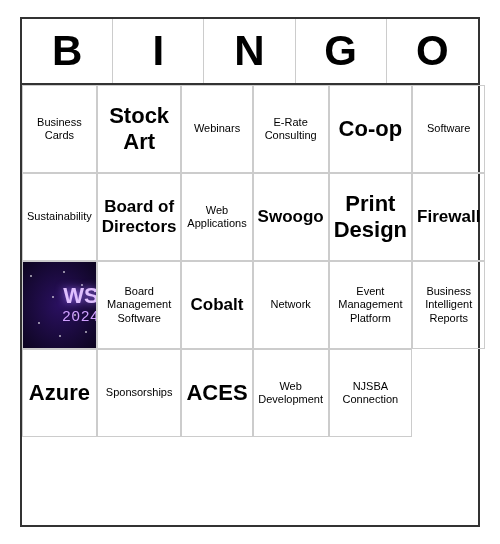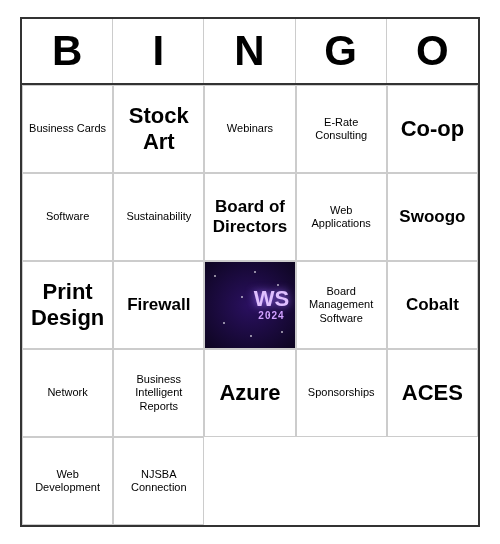--- a/index.html
+++ b/index.html
@@ -25,21 +25,21 @@
       text-align: center;
       font-size: 42px;
       font-weight: bold;
       padding: 8px 0;
       border-right: 1px solid #ccc;
       color: #000;
     }
     .bingo-letter:last-child { border-right: none; }
     .bingo-grid {
       display: grid;
-      grid-template-columns: repeat(5, 1fr);
+      grid-template-columns: repeat(6, 1fr);
       grid-template-rows: repeat(5, 88px);
     }
     .bingo-cell {
       border: 1px solid #ccc;
       display: flex;
       align-items: center;
       justify-content: center;
       text-align: center;
       padding: 4px;
       font-size: 12px;
@@ -82,22 +82,22 @@
       margin-left: 43px;
     }
     .ws-logo {
       font-size: 22px;
       font-weight: 900;
       color: #e0c0ff;
       text-shadow: 0 0 8px #a070ff;
       line-height: 1;
     }
     .ws-year {
-      font-size: 10px;
-      font-weight: bold;
+      font-size: 15px;
+      font-weight: normal;
       color: #d0a0ff;
       letter-spacing: 1px;
     }
     .star-bg {
       position: absolute;
       top: 0; left: 0; right: 0; bottom: 0;
       overflow: hidden;
     }
     .star {
       position: absolute;
@@ -177,20 +177,23 @@
       <div class="bingo-cell small-text">
         <span>Board Management Software</span>
       </div>
       <div class="bingo-cell medium-text">
         <span>Cobalt</span>
       </div>
       <div class="bingo-cell small-text">
         <span>Network</span>
       </div>
       <div class="bingo-cell small-text">
+        <span>Event Management Platform</span>
+      </div>
+      <div class="bingo-cell small-text">
         <span>Business Intelligent Reports</span>
       </div>
       <div class="bingo-cell large-text">
         <span>Azure</span>
       </div>
       <div class="bingo-cell small-text">
         <span>Sponsorships</span>
       </div>
       <div class="bingo-cell large-text">
         <span>ACES</span>

